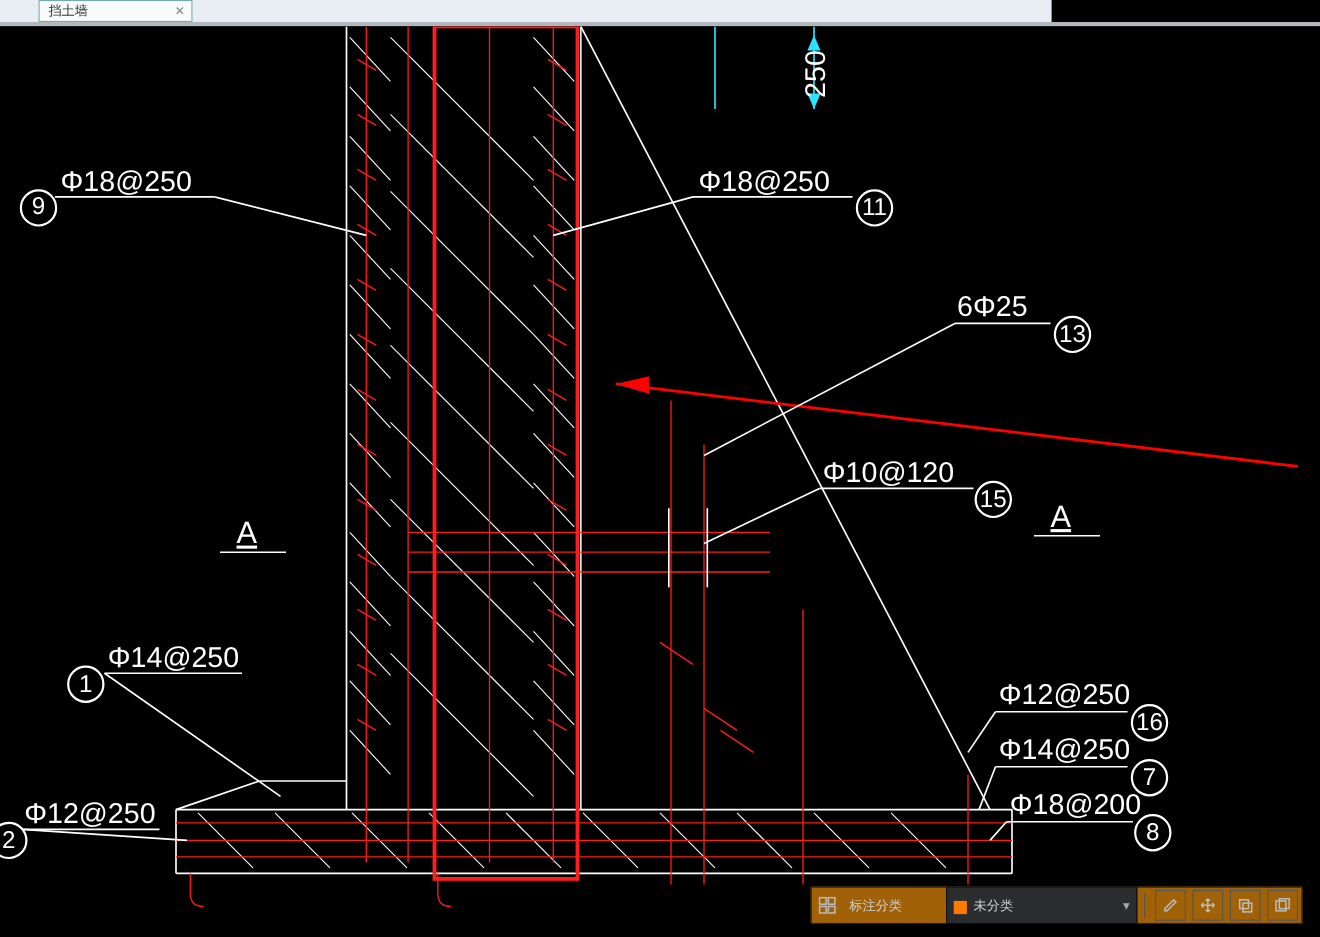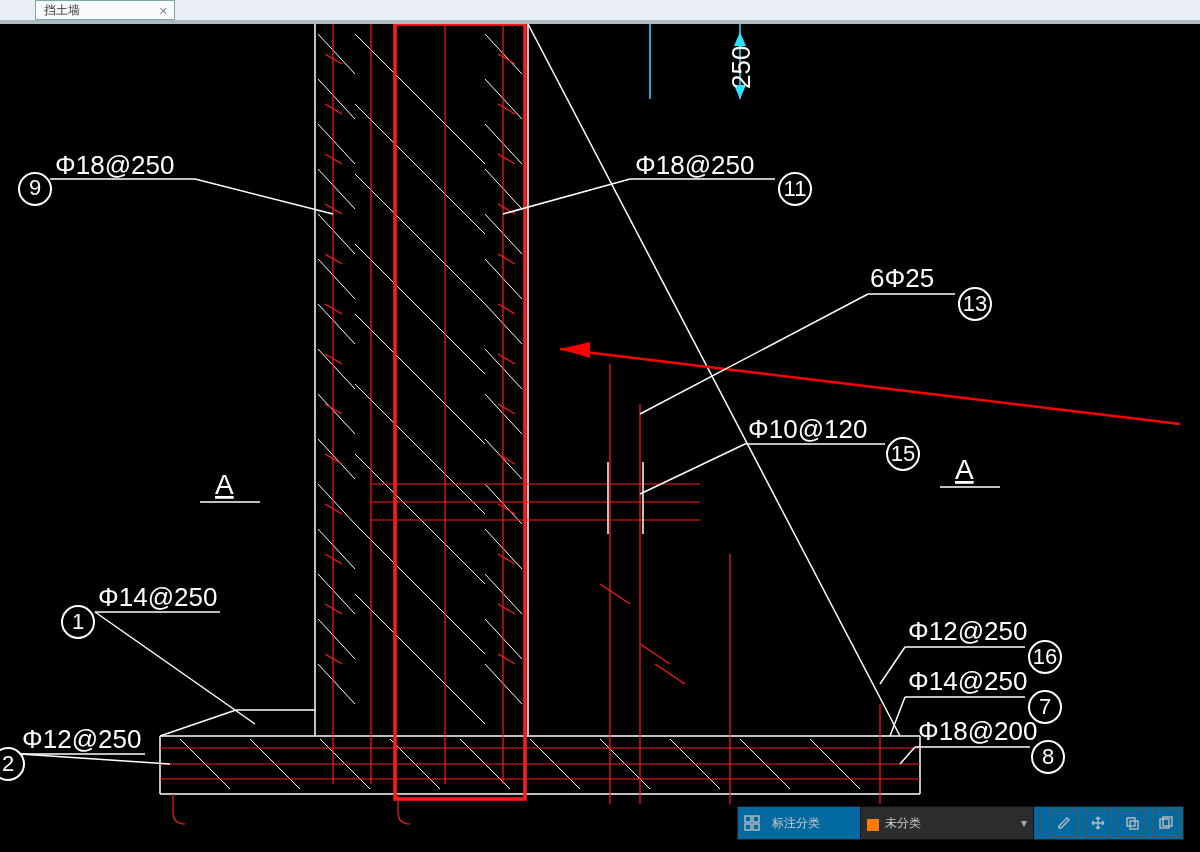--- a/index.html
+++ b/index.html
@@ -15,21 +15,21 @@
     position: relative;
     width: 1200px;
     height: 852px;
     background: #000;
     color: #fff;
   }
   
   .tab-bar {
     position: absolute;
     left: 0; top: 0;
-    width: 1200px;
+    width: 956px;
     height: 20px;
     background: #e8eef3;
   }
   .tab {
     position: absolute;
     left: 35px;
     top: 0;
     height: 18px;
     width: 130px;
     background: #f8fafc;
@@ -74,21 +74,21 @@
   .cyan { stroke:#29e3ff; stroke-width:1.5; fill:none; }
 
   
   .toolbar {
     position: absolute;
     right: 16px;
     bottom: 12px;
     height: 32px;
     display: flex;
     align-items: center;
-    background: #0369a1;
+    background: #a16207;
     border: 1px solid #222;
     font-size: 12px;
     color: #ccc;
   }
   .toolbar .sep { width:1px; background:#555; height:22px; margin:0 6px;}
   .toolbar .cell { display:flex; align-items:center; padding:0 6px; height:32px;}
   .swatch { width:12px; height:12px; background:#ff7a00; display:inline-block; margin-right:6px; position:relative; top:2px;}
   .toolbar .icon-btn { width:26px; height:26px; border:1px solid #555; margin:0 3px; display:flex;align-items:center;justify-content:center; }
   .toolbar svg { stroke:#bbb; fill:none; stroke-width:1.4;}
 </style>

